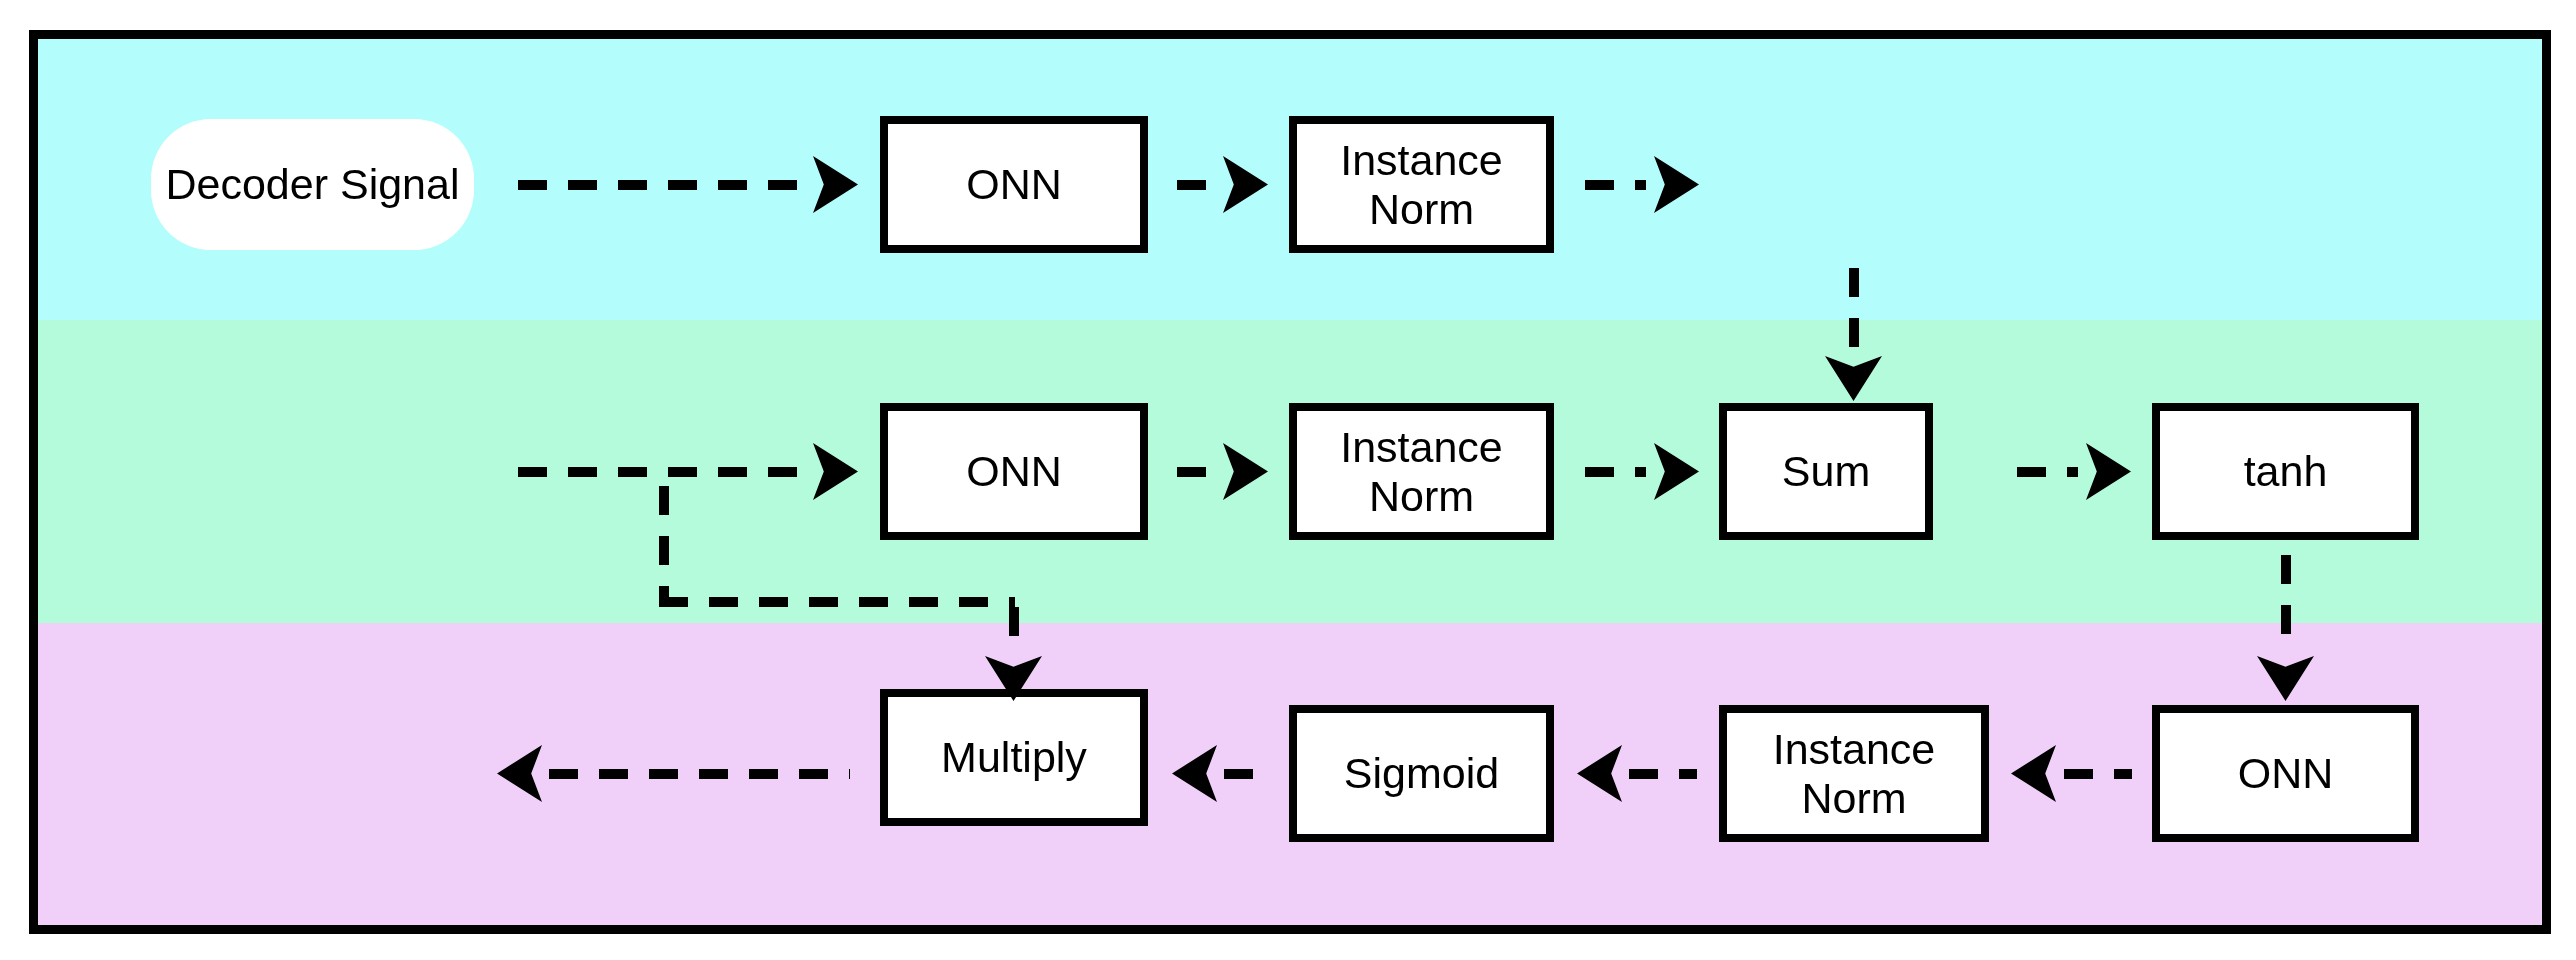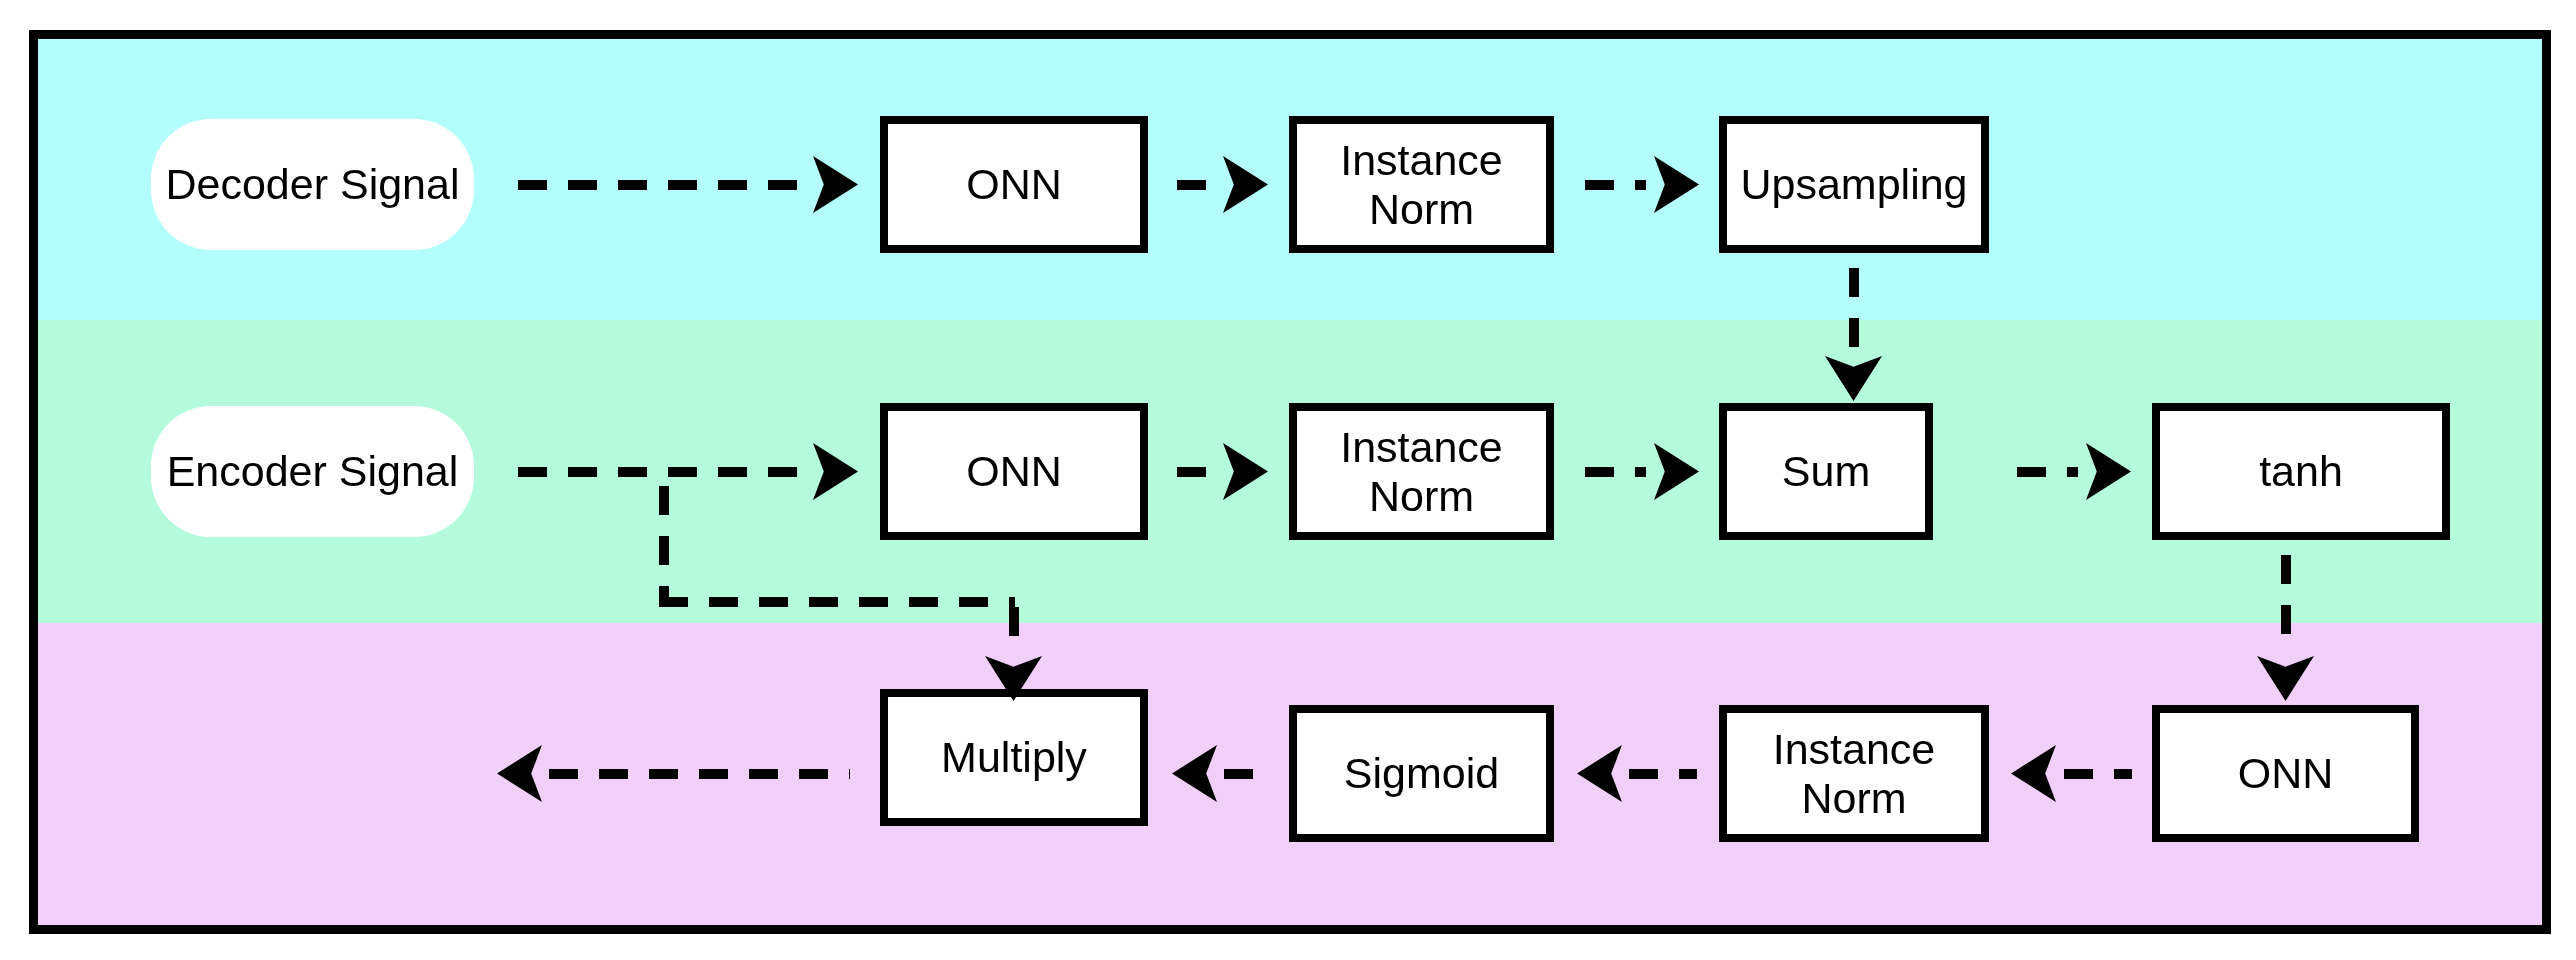--- a/index.html
+++ b/index.html
@@ -83,46 +83,40 @@
 
   <div class="frame">
     <div class="band band-decoder" style="background-color: rgb(179, 253, 253);"></div>
     <div class="band band-encoder" style="background-color: rgb(179, 251, 219);"></div>
     <div class="band band-output" style="background-color: rgb(240, 207, 249);"></div>
   </div>
 
   <div class="pill" style="left:151px; top:119px;">
     <span>Decoder Signal</span>
   </div>
-  <div class="pill" style="left:151px; top:406px;">
-    <span>Encoder Signal</span>
-  </div>
 
   <div class="node" style="left:880px; top:116px; width:268px;">
     <span>ONN</span>
   </div>
   <div class="node" style="left:1289px; top:116px; width:265px;">
     <span>Instance
 Norm</span>
-  </div>
-  <div class="node" style="left:1719px; top:116px; width:270px;">
-    <span>Upsampling</span>
   </div>
 
   <div class="node" style="left:880px; top:403px; width:268px;">
     <span>ONN</span>
   </div>
   <div class="node" style="left:1289px; top:403px; width:265px;">
     <span>Instance
 Norm</span>
   </div>
   <div class="node" style="left:1719px; top:403px; width:214px;">
     <span>Sum</span>
   </div>
-  <div class="node" style="left:2152px; top:403px; width:298px;text-align:right;">
+  <div class="node" style="left:2152px; top:403px; width:267px;text-align:right;">
     <span>tanh</span>
   </div>
 
   <div class="node" style="left:880px; top:689px; width:268px;">
     <span>Multiply</span>
   </div>
   <div class="node" style="left:1289px; top:705px; width:265px;align-items:center;">
     <span>Sigmoid</span>
   </div>
   <div class="node" style="left:1719px; top:705px; width:270px;">

